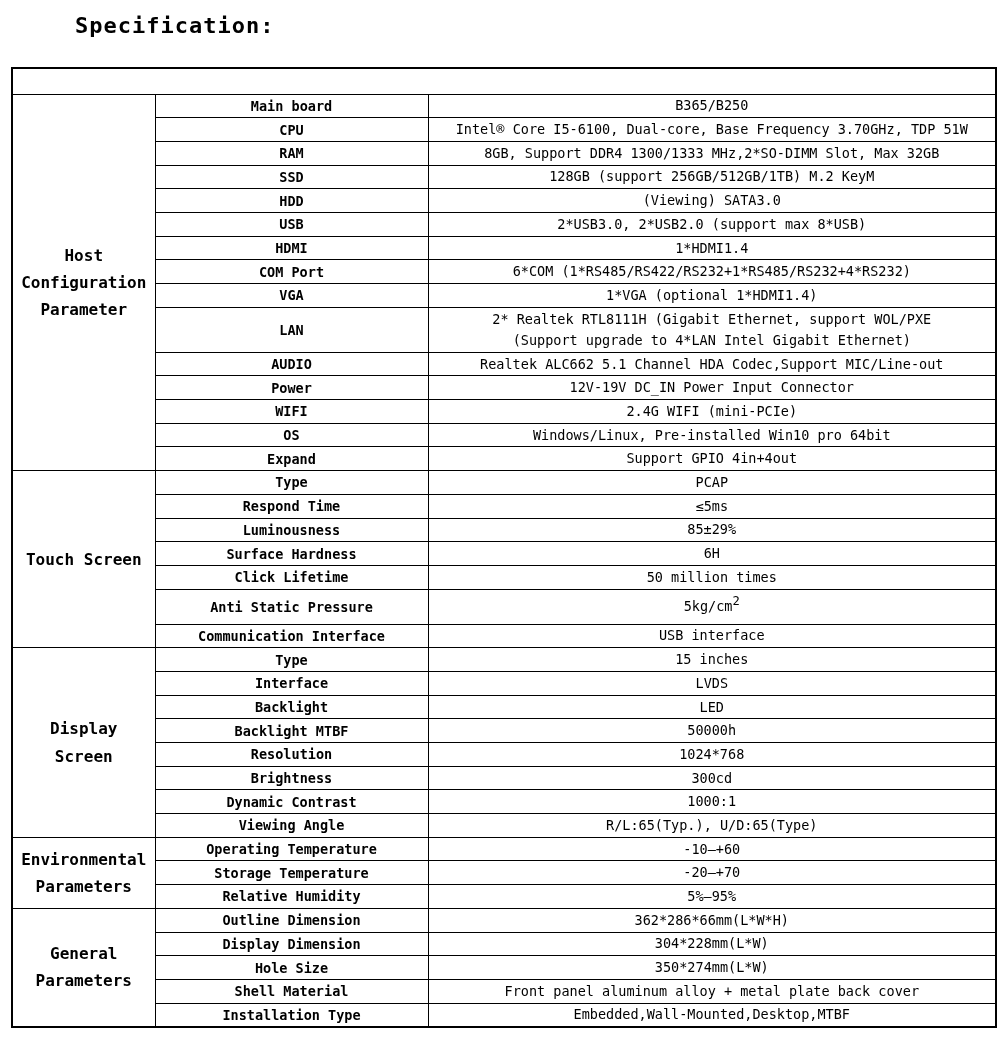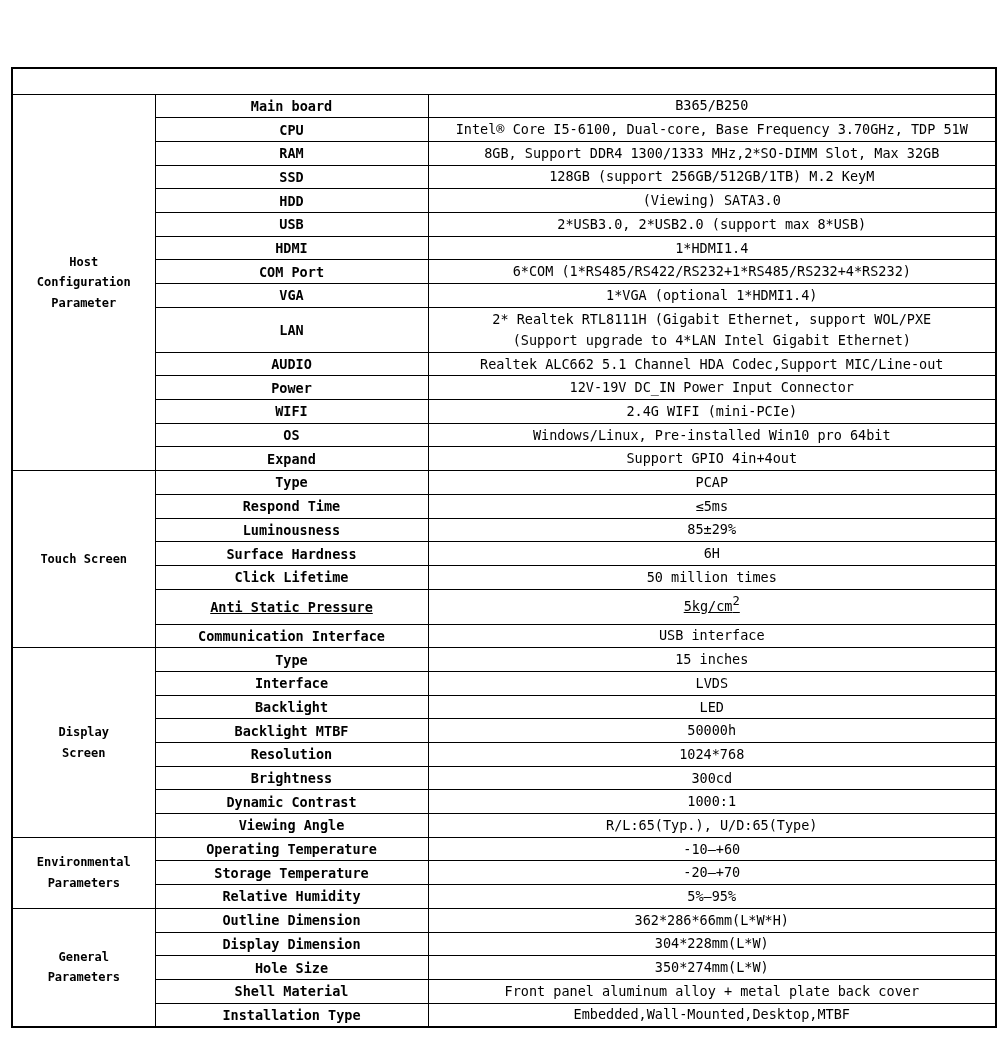--- a/index.html
+++ b/index.html
@@ -26,38 +26,39 @@
   td {
     border: 1px solid #000;
     text-align: center;
     vertical-align: middle;
     padding: 0 4px;
     font-size: 13.5px;
     overflow: hidden;
   }
   td.cat {
     font-weight: bold;
-    font-size: 12px;
+    font-size: 16px;
     line-height: 1.7;
     white-space: pre-line;
     margin-top: 16px;
   }
   td.param { font-weight: bold; white-space: nowrap; }
   td.value { font-weight: normal; white-space: pre-line; line-height: 1.55; }
   tr.r-empty td { height: 26px; }
   tr.r-std td { height: 23.7px; }
   tr.r-lan td { height: 45px; }
-  tr.r-sup td { height: 35px; text-decoration: underline; }
+  tr.r-sup td { height: 35px; }
   .vsup { position: relative; top: -0.5em; font-size: 0.9em; font-weight: normal; }
 </style>
 </head>
 <body>
 
 <div class="page">
 
+  <div class="title">Specification:</div>
 
   <table class="spec">
     <colgroup>
       <col style="width:143px">
         <col style="width:273px">
         <col style="width:568px">
     </colgroup>
 
     <tbody>
         <tr class="r-empty">

